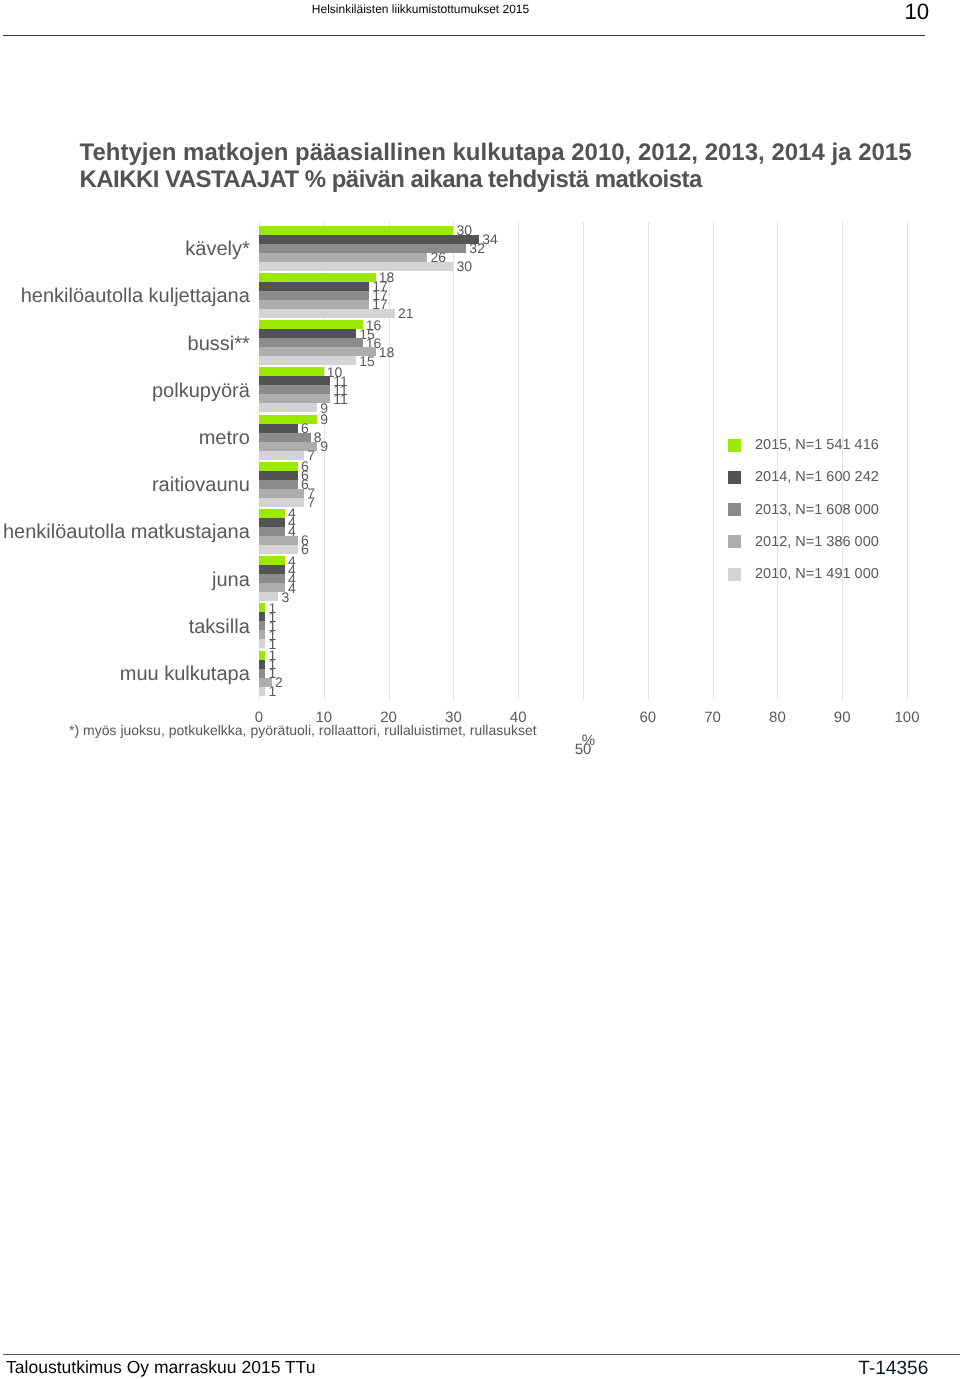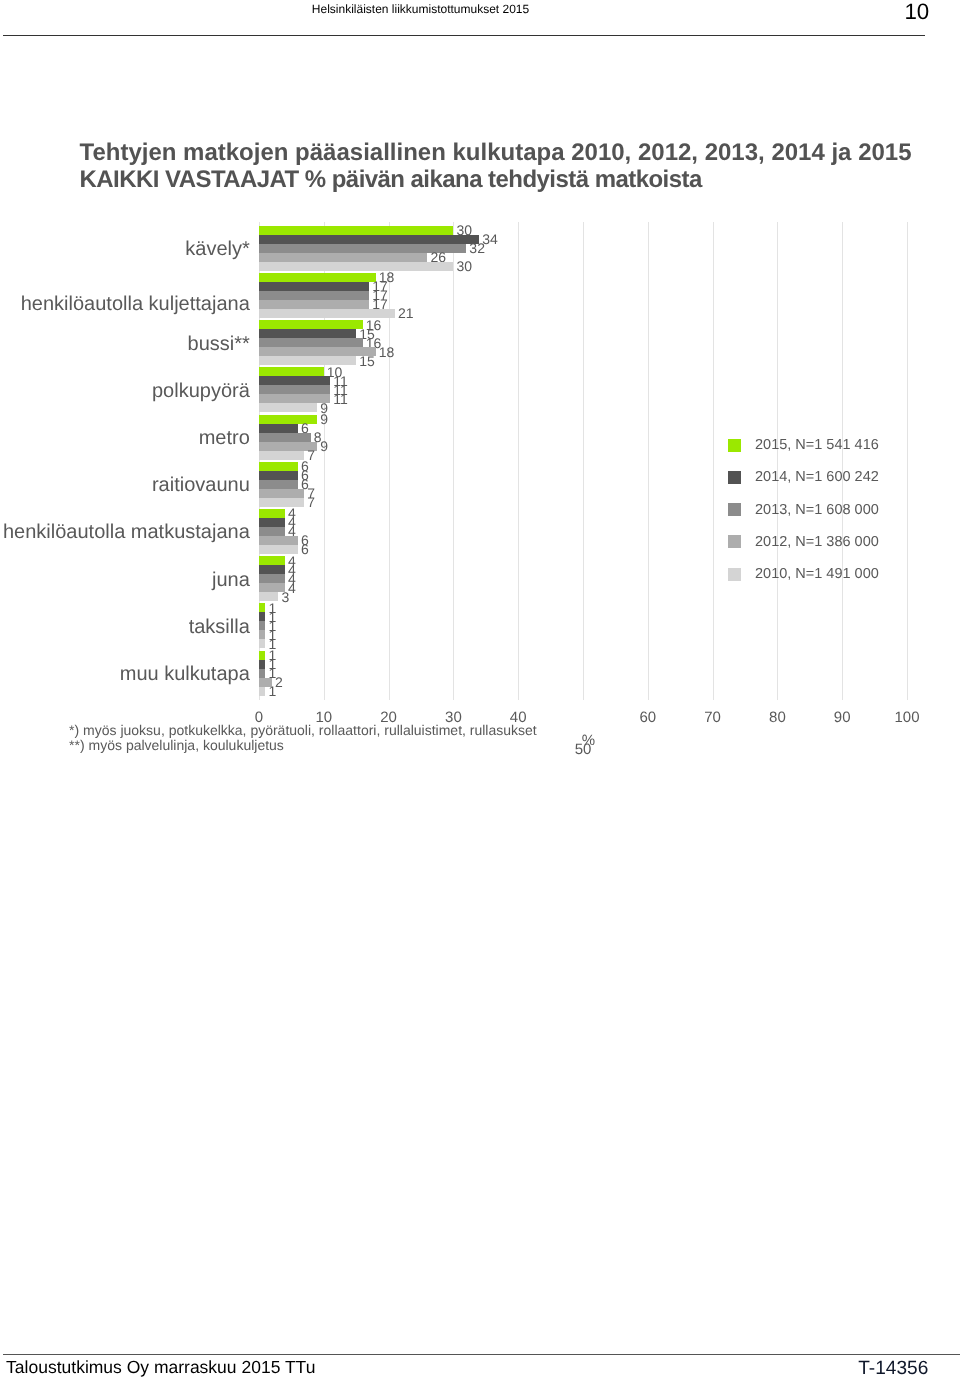--- a/index.html
+++ b/index.html
@@ -49,21 +49,21 @@
   <div class="hdr-page">10</div>
   <div class="hdr-rule"></div>
 
   <div class="chart">
     <div class="ctitle">
       <div>Tehtyjen matkojen pääasiallinen kulkutapa 2010, 2012, 2013, 2014 ja 2015</div>
       <div>KAIKKI VASTAAJAT % päivän aikana tehdyistä matkoista</div>
     </div>
     <div class="ylabs">
         <div class="ylab" style="top: 19.81px;">kävely*</div>
-        <div class="ylab" style="top: 67.03px; margin-top: 8px;">henkilöautolla kuljettajana</div>
+        <div class="ylab" style="top: 67.03px;">henkilöautolla kuljettajana</div>
         <div class="ylab" style="top: 114.25px;">bussi**</div>
         <div class="ylab" style="top: 161.47px;">polkupyörä</div>
         <div class="ylab" style="top: 208.69px;">metro</div>
         <div class="ylab" style="top: 255.91px;">raitiovaunu</div>
         <div class="ylab" style="top: 303.13px;">henkilöautolla matkustajana</div>
         <div class="ylab" style="top: 350.35px;">juna</div>
         <div class="ylab" style="top: 397.57px;">taksilla</div>
         <div class="ylab" style="top: 444.79px;">muu kulkutapa</div>
       </div>
     <div class="plot">
@@ -216,21 +216,20 @@
           <div class="lgsw" style="background: rgb(173, 173, 173);"></div>
           <div class="lgtx">2012, N=1 386 000</div>
         </div>
         <div class="lgitem">
           <div class="lgsw" style="background: rgb(212, 212, 212);"></div>
           <div class="lgtx">2010, N=1 491 000</div>
         </div>
       </div>
     <div class="fnote">
         <div>*) myös juoksu, potkukelkka, pyörätuoli, rollaattori, rullaluistimet, rullasukset</div>
-        <div>**) myös palvelulinja, koulukuljetus</div>
       </div>
   <div class="xlab" style="left: 229px; width: 60px; top: 710.2px;">0</div>
       <div class="xlab" style="left: 293.8px; width: 60px; top: 710.2px;">10</div>
       <div class="xlab" style="left: 358.6px; width: 60px; top: 710.2px;">20</div>
       <div class="xlab" style="left: 423.4px; width: 60px; top: 710.2px;">30</div>
       <div class="xlab" style="left: 488.2px; width: 60px; top: 710.2px;">40</div>
       <div class="xlab" style="left: 553px; width: 60px; top: 742px;">50</div>
       <div class="xlab" style="left: 617.8px; width: 60px; top: 710.2px;">60</div>
       <div class="xlab" style="left: 682.6px; width: 60px; top: 710.2px;">70</div>
       <div class="xlab" style="left: 747.4px; width: 60px; top: 710.2px;">80</div>

